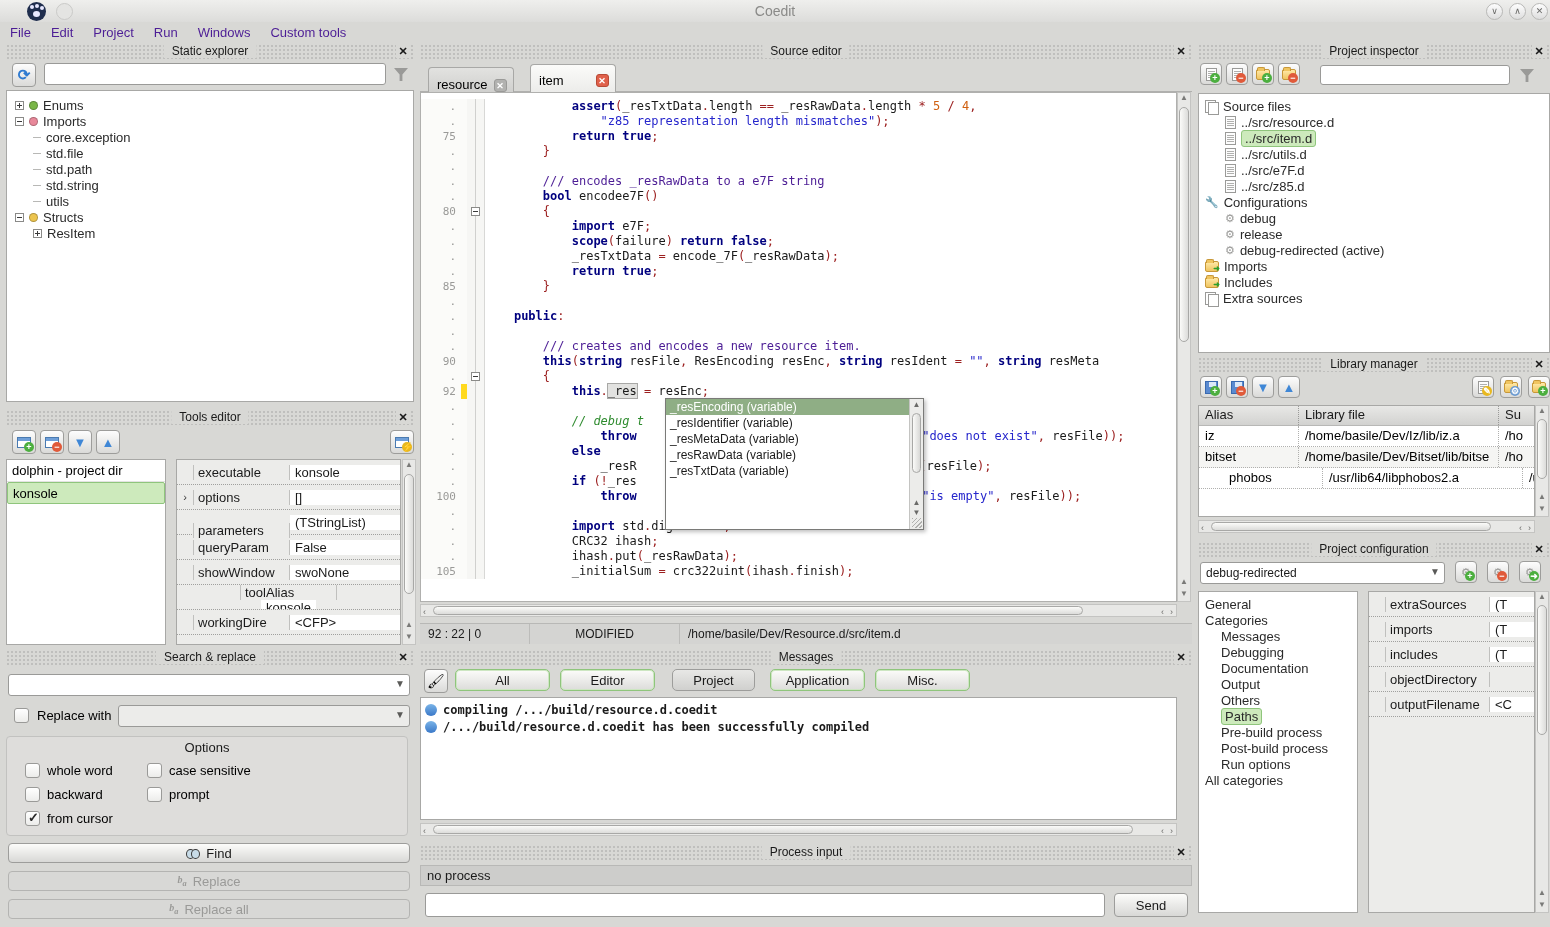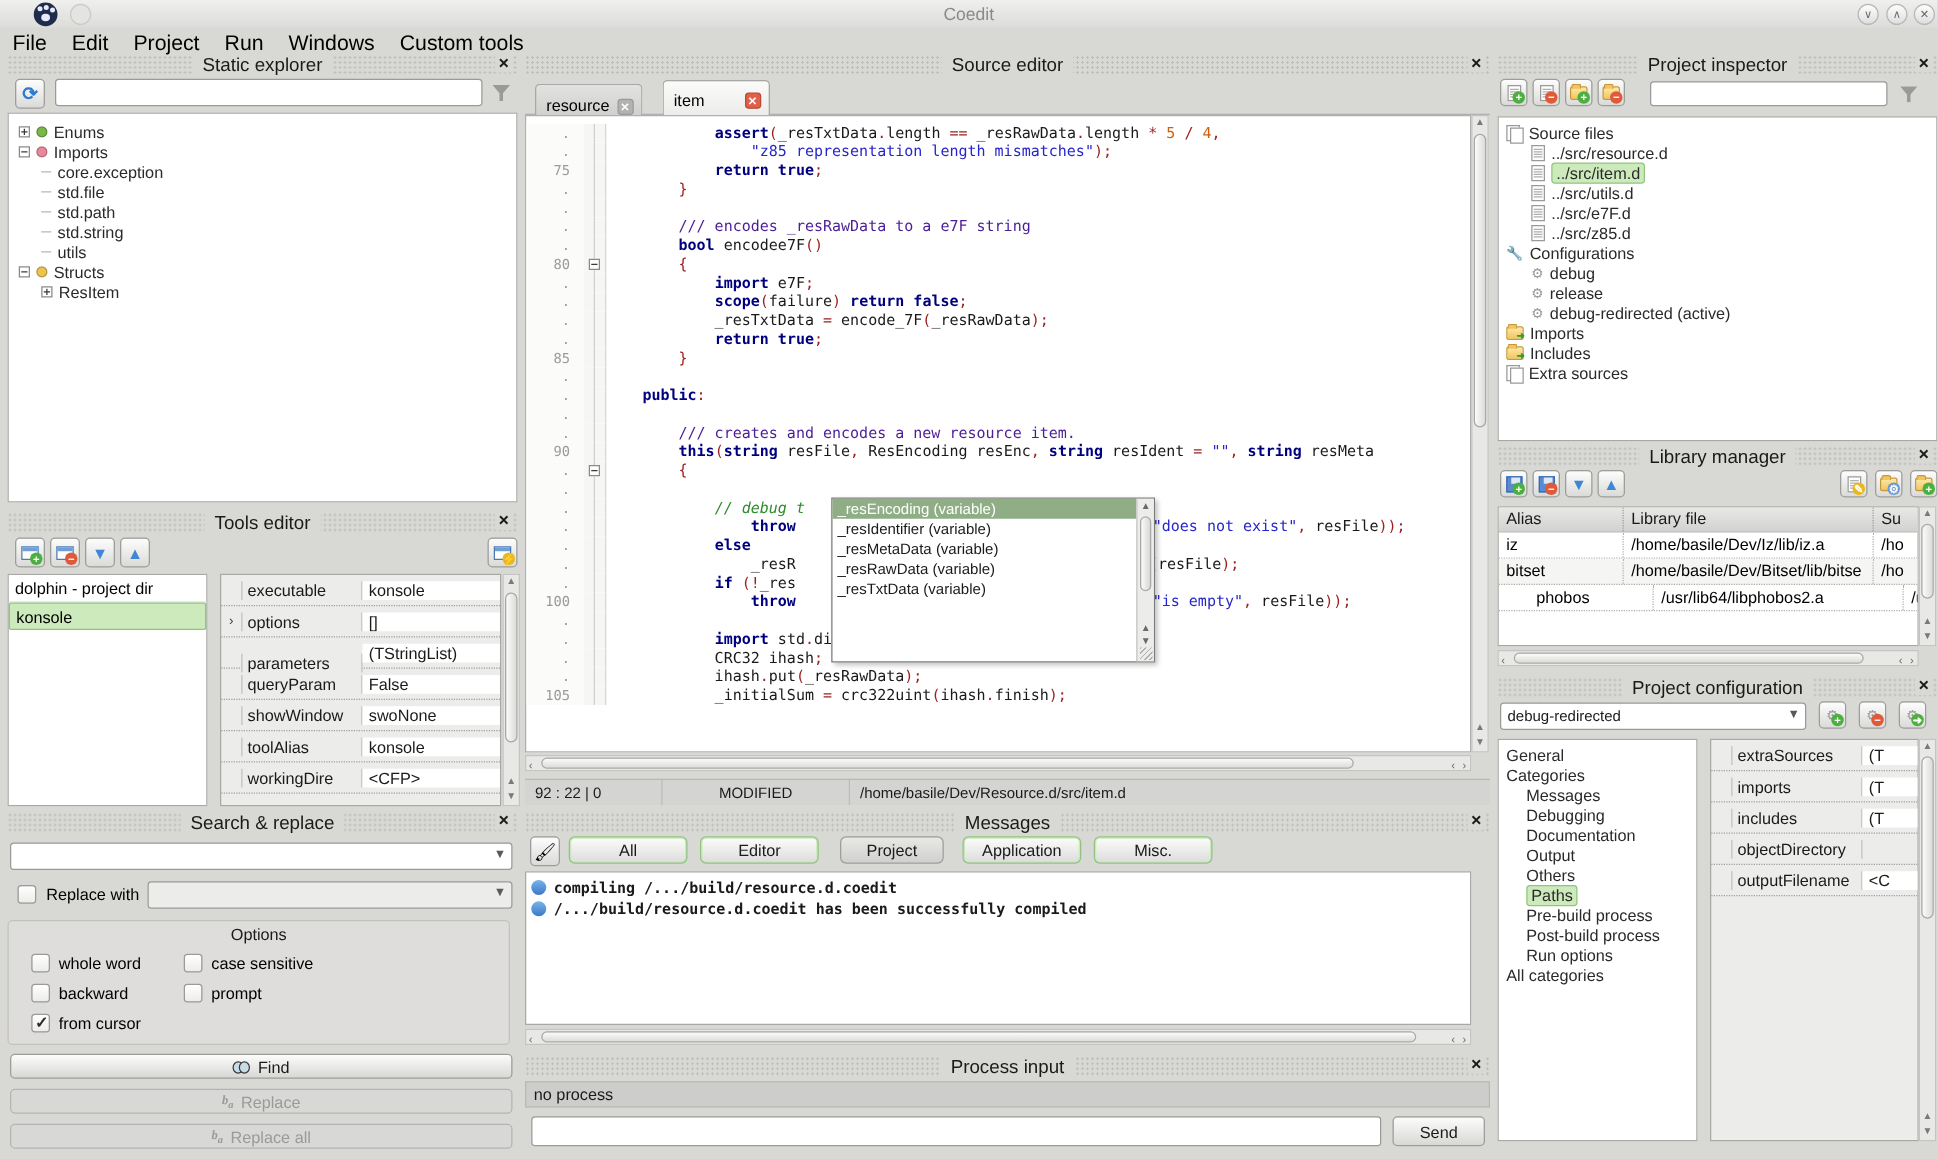--- a/index.html
+++ b/index.html
@@ -7,26 +7,26 @@
 
   
   .titlebar { position:absolute; left:0; top:0; width:1550px; height:22px; background:linear-gradient(#efefed,#dcdcda); }
   .win-title { position:absolute; left:0; right:0; top:3px; text-align:center; color:#8a8a88; font-size:14px; }
   .paw { position:absolute; left:27px; top:2px; width:19px; height:19px; border-radius:50%; background:#1f2d4d; }
   .paw::before { content:""; position:absolute; left:6px; top:9px; width:7px; height:6px; border-radius:50%; background:#e8e8ff; }
   .paw::after { content:""; position:absolute; left:3px; top:3px; width:4px; height:4px; border-radius:50%; background:#e8e8ff; box-shadow:5px -1px 0 #e8e8ff, 10px 1px 0 #e8e8ff; }
   .ghost-circle { position:absolute; left:56px; top:3px; width:17px; height:17px; border-radius:50%; background:#e4e4e2; border:1px solid #cacac8; }
   .win-btn { position:absolute; top:3px; width:17px; height:17px; border-radius:50%; background:linear-gradient(#fdfdfd,#dedede); border:1px solid #b8b8b6; color:#6a6a68; font-size:9px; line-height:15px; text-align:center; }
   .menubar { position:absolute; left:0; top:22px; width:1550px; height:21px; }
-  .menu-item { display:inline-block; padding:3px 10px; font-size:17px; color:#000000; }
+  .menu-item { display:inline-block; padding:3px 10px; font-size:13px; color:#4c1d95; }
 
   
   .panel { position:absolute; }
   .ptitle { position:relative; height:16px; background-image:radial-gradient(#bfbfbd 1px, transparent 1.1px); background-size:4px 4px; }
-  .ptitle span.t { position:absolute; left:50%; transform:translateX(-50%); top:0px; background:#d8d8d5; padding:0 8px; font-size:15px; color:#1a1a1a; white-space:nowrap; }
+  .ptitle span.t { position:absolute; left:50%; transform:translateX(-50%); top:0px; background:#d8d8d5; padding:0 8px; font-size:12px; color:#1a1a1a; white-space:nowrap; }
   .ptitle .x { position:absolute; right:4px; top:0px; width:14px; height:14px; background:#d8d8d5; color:#1a1a1a; font-weight:bold; font-size:11px; text-align:center; line-height:14px; }
 
   .tbtn { display:inline-flex; align-items:center; justify-content:center; width:24px; height:24px; border:1px solid #9d9d9b; border-radius:4px; background:linear-gradient(#fdfdfd,#dadad8); vertical-align:top; position:relative; }
   .tbtn.sm { width:22px; height:22px; }
   .ic-win { width:14px; height:11px; border:1px solid #4a7ab0; background:#fff; position:relative; display:inline-block; }
   .ic-win::before { content:""; position:absolute; left:0; top:0; right:0; height:3px; background:#6f9fd8; }
   .badge { position:absolute; right:1px; bottom:1px; width:10px; height:10px; border-radius:50%; color:#fff; font-size:9px; line-height:10px; text-align:center; font-weight:bold; }
   .badge.add { background:#4caf3f; }
   .badge.del { background:#e05a3a; }
   .badge.flash { background:#e8b81e; }
@@ -290,21 +290,21 @@
       <div class="pgrid-row" style="height: 25px;">
         <span class="c0"></span>
         <span class="c1" style="width: 97px; background: rgb(236, 236, 234);">queryParam</span>
         <span class="c2" style="background: rgb(255, 255, 255);">False</span>
       </div>
       <div class="pgrid-row" style="height: 25px;">
         <span class="c0"></span>
         <span class="c1" style="width: 97px; background: rgb(236, 236, 234);">showWindow</span>
         <span class="c2" style="background: rgb(255, 255, 255);">swoNone</span>
       </div>
-      <div class="pgrid-row" style="height: 25px;">
+      <div class="pgrid-row" style="height: 25px; flex-direction: column;">
         <span class="c0"></span>
         <span class="c1" style="width: 97px; background: rgb(236, 236, 234);">toolAlias</span>
         <span class="c2" style="background: rgb(255, 255, 255);">konsole</span>
       </div>
       <div class="pgrid-row" style="height: 25px;">
         <span class="c0"></span>
         <span class="c1" style="width: 97px; background: rgb(236, 236, 234);">workingDire</span>
         <span class="c2" style="background: rgb(255, 255, 255);">&lt;CFP&gt;</span>
       </div>
     </div>
@@ -401,20 +401,21 @@
         <div class="code-line"><span class="gut-num">.</span><span class="gut-mark"></span><span class="gut-fold"></span><span class="code-text"><span class="cd-i">            </span><span class="cd-k">scope</span><span class="cd-o">(</span><span class="cd-i">failure</span><span class="cd-o">) </span><span class="cd-k">return</span><span class="cd-i"> </span><span class="cd-k">false</span><span class="cd-o">;</span></span></div>
         <div class="code-line"><span class="gut-num">.</span><span class="gut-mark"></span><span class="gut-fold"></span><span class="code-text"><span class="cd-i">            _resTxtData </span><span class="cd-o">=</span><span class="cd-i"> encode_7F</span><span class="cd-o">(</span><span class="cd-i">_resRawData</span><span class="cd-o">);</span></span></div>
         <div class="code-line"><span class="gut-num">.</span><span class="gut-mark"></span><span class="gut-fold"></span><span class="code-text"><span class="cd-i">            </span><span class="cd-k">return</span><span class="cd-i"> </span><span class="cd-k">true</span><span class="cd-o">;</span></span></div>
         <div class="code-line"><span class="gut-num">85</span><span class="gut-mark"></span><span class="gut-fold"></span><span class="code-text"><span class="cd-i">        </span><span class="cd-o">}</span></span></div>
         <div class="code-line"><span class="gut-num">.</span><span class="gut-mark"></span><span class="gut-fold"></span><span class="code-text"></span></div>
         <div class="code-line"><span class="gut-num">.</span><span class="gut-mark"></span><span class="gut-fold"></span><span class="code-text"><span class="cd-i">    </span><span class="cd-k">public</span><span class="cd-o">:</span></span></div>
         <div class="code-line"><span class="gut-num">.</span><span class="gut-mark"></span><span class="gut-fold"></span><span class="code-text"></span></div>
         <div class="code-line"><span class="gut-num">.</span><span class="gut-mark"></span><span class="gut-fold"></span><span class="code-text"><span class="cd-i">        </span><span class="cd-c">/// creates and encodes a new resource item.</span></span></div>
         <div class="code-line"><span class="gut-num">90</span><span class="gut-mark"></span><span class="gut-fold"></span><span class="code-text"><span class="cd-i">        </span><span class="cd-k">this</span><span class="cd-o">(</span><span class="cd-k">string</span><span class="cd-i"> resFile</span><span class="cd-o">,</span><span class="cd-i"> ResEncoding resEnc</span><span class="cd-o">,</span><span class="cd-i"> </span><span class="cd-k">string</span><span class="cd-i"> resIdent </span><span class="cd-o">= </span><span class="cd-s">""</span><span class="cd-o">,</span><span class="cd-i"> </span><span class="cd-k">string</span><span class="cd-i"> resMeta</span></span></div>
         <div class="code-line"><span class="gut-num">.</span><span class="gut-mark"></span><span class="gut-fold"><span class="fold-box"></span></span><span class="code-text"><span class="cd-i">        </span><span class="cd-o">{</span></span></div>
+        <div class="code-line"><span class="gut-num">92</span><span class="gut-mark yellow"></span><span class="gut-fold"></span><span class="code-text"><span class="cd-i">            </span><span class="cd-k">this</span><span class="cd-o">.</span><span class="cd-b">_res</span><span class="cd-o"> = </span><span class="cd-i">resEnc</span><span class="cd-o">;</span></span></div>
         <div class="code-line"><span class="gut-num">.</span><span class="gut-mark"></span><span class="gut-fold"></span><span class="code-text"></span></div>
         <div class="code-line"><span class="gut-num">.</span><span class="gut-mark"></span><span class="gut-fold"></span><span class="code-text"><span class="cd-i">            </span><span class="cd-g">// debug t</span></span></div>
         <div class="code-line"><span class="gut-num">.</span><span class="gut-mark"></span><span class="gut-fold"></span><span class="code-text"><span class="cd-i">                </span><span class="cd-k">throw</span><span class="cd-x" style="width: 271px;"></span><span class="cd-o">~ </span><span class="cd-s">"does not exist"</span><span class="cd-o">,</span><span class="cd-i"> resFile</span><span class="cd-o">));</span></span></div>
         <div class="code-line"><span class="gut-num">.</span><span class="gut-mark"></span><span class="gut-fold"></span><span class="code-text"><span class="cd-i">            </span><span class="cd-k">else</span></span></div>
         <div class="code-line"><span class="gut-num">.</span><span class="gut-mark"></span><span class="gut-fold"></span><span class="code-text"><span class="cd-i">                _resR</span><span class="cd-x" style="width: 268px;"></span><span class="cd-i">ad</span><span class="cd-o">(</span><span class="cd-i">resFile</span><span class="cd-o">);</span></span></div>
         <div class="code-line"><span class="gut-num">.</span><span class="gut-mark"></span><span class="gut-fold"></span><span class="code-text"><span class="cd-i">            </span><span class="cd-k">if</span><span class="cd-i"> </span><span class="cd-o">(!</span><span class="cd-i">_res</span></span></div>
         <div class="code-line"><span class="gut-num">100</span><span class="gut-mark"></span><span class="gut-fold"></span><span class="code-text"><span class="cd-i">                </span><span class="cd-k">throw</span><span class="cd-x" style="width: 271px;"></span><span class="cd-o">~ </span><span class="cd-s">"is empty"</span><span class="cd-o">,</span><span class="cd-i"> resFile</span><span class="cd-o">));</span></span></div>
         <div class="code-line"><span class="gut-num">.</span><span class="gut-mark"></span><span class="gut-fold"></span><span class="code-text"></span></div>
         <div class="code-line"><span class="gut-num">.</span><span class="gut-mark"></span><span class="gut-fold"></span><span class="code-text"><span class="cd-i">            </span><span class="cd-k">import</span><span class="cd-i"> std</span><span class="cd-o">.</span><span class="cd-i">digest</span><span class="cd-o">.</span><span class="cd-i">crc</span><span class="cd-o">;</span></span></div>
         <div class="code-line"><span class="gut-num">.</span><span class="gut-mark"></span><span class="gut-fold"></span><span class="code-text"><span class="cd-i">            CRC32 ihash</span><span class="cd-o">;</span></span></div>

